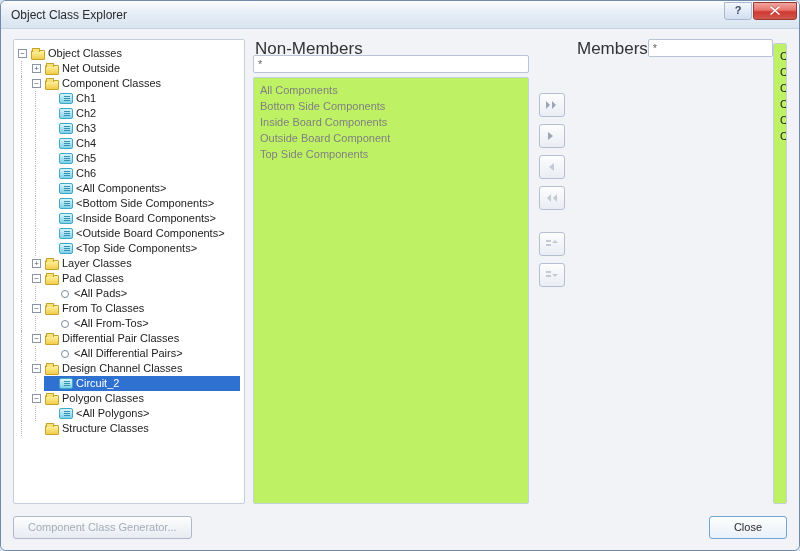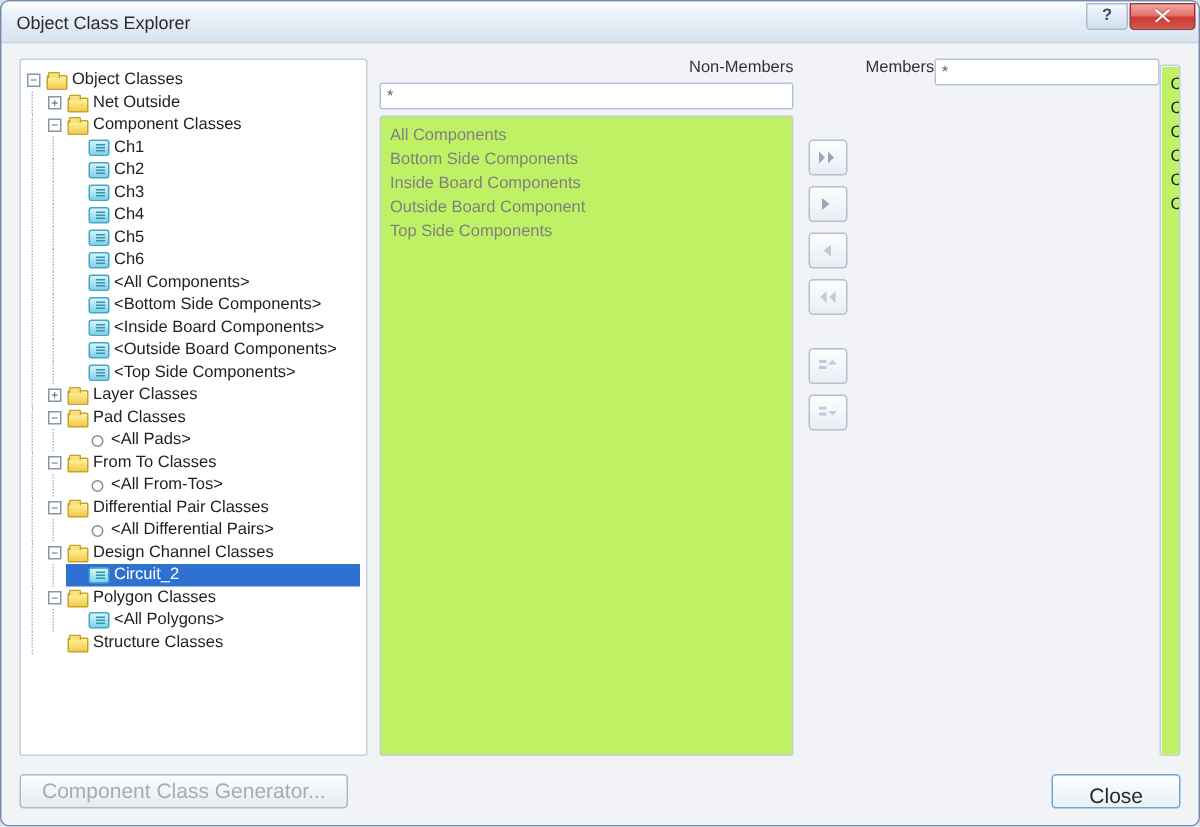--- a/index.html
+++ b/index.html
@@ -87,25 +87,24 @@
     display: flex;
     flex-direction: column;
   }
   .members-col {
     flex: 1;
     min-width: 0;
     display: flex;
     flex-direction: row;
   }
   .col-head {
-    font-size: 11px;
+    font-size: 17px;
     color: #333;
     padding: 0 0 2px 2px;
     height: 16px;
-    text-align: right;
   }
   .filter {
     height: 18px;
     border: 1px solid #b8c4d6;
     border-radius: 2px;
     padding: 1px 4px;
     font-size: 11px;
     color: #666;
     background: #fff;
     width: 100%;
@@ -221,30 +220,29 @@
     display: flex;
     align-items: center;
     justify-content: space-between;
   }
   .btn {
     height: 23px;
     padding: 0 14px;
     background: linear-gradient(#fdfdfd, #e7ebf1);
     border: 1px solid #aeb9c9;
     border-radius: 3px;
-    font-size: 14px;
+    font-size: 11px;
     color: #2a2a2a;
     display:inline-flex; align-items:center;
   }
   .btn.disabled { color: #a4adb9; }
   .btn.primary {
     background: linear-gradient(#fefefe, #e8f0f9);
     border-color: #6fa6d6;
     padding: 0 24px;
-    align-items: flex-end;
   }
 </style>
 </head>
 <body>
 
 <div class="window">
 
   <div class="titlebar">
     <div class="title">Object Class Explorer</div>
     <div class="winbtn help">

